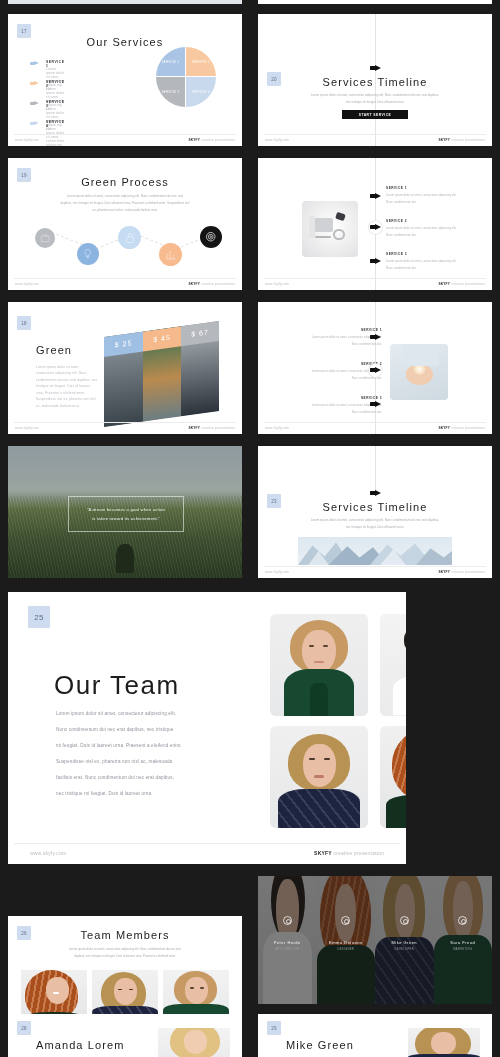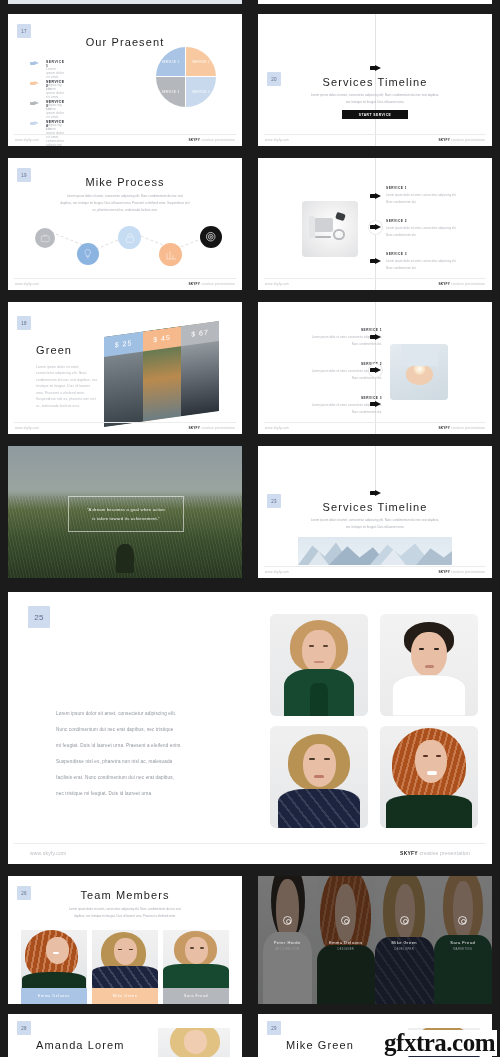--- a/index.html
+++ b/index.html
@@ -168,21 +168,21 @@
 </head>
 <body>
 
 <div class="sheet">
 
   <div class="slide" style="left:8px;top:-8px;width:234px;height:12px;background:#dfe5ea;"></div>
   <div class="slide" style="left:258px;top:-8px;width:234px;height:12px;background:#ffffff;"></div>
 
   <div class="slide" style="left:8px;top:14px;width:234px;height:132px;">
     <div class="badge sm" style="left:9px;top:10px;">17</div>
-    <div class="title" style="left:50%;transform:translateX(-50%);top:22px;font-size:11px;">Our Praesent</div>
+    <div class="title" style="left:50%;transform:translateX(-50%);top:22px;font-size:11px;">Our Services</div>
 
     <div class="svc-row" style="left:22px;top:46px;">
       <div class="svc-arrow" style="left:0;top:1px;color:#a9c4e4;">
         <i style="background:#a9c4e4;"></i>
       </div>
       <div class="svc-h" style="left:16px;top:0;">SERVICE 1</div>
       <div class="svc-p" style="left:16px;top:7px;">Lorem ipsum dolor sit amet, consectetur adipiscing elit</div>
     </div>
     <div class="svc-row" style="left:22px;top:66px;">
       <div class="svc-arrow" style="left:0;top:1px;color:#f8c9a0;">
@@ -236,21 +236,21 @@
     <div class="hr"></div>
     <div class="footl">www.skyfy.com</div>
     <div class="footr">
       <b>SKYFY</b>
       <span>creative presentation</span>
     </div>
   </div>
 
   <div class="slide" style="left:8px;top:158px;width:234px;height:132px;">
     <div class="badge sm" style="left:9px;top:10px;">19</div>
-    <div class="title" style="left:50%;transform:translateX(-50%);top:18px;font-size:11px;">Mike Process</div>
+    <div class="title" style="left:50%;transform:translateX(-50%);top:18px;font-size:11px;">Green Process</div>
     <div class="subtext" style="left:0;right:0;top:36px;font-size:3px;">Lorem ipsum dolor sit amet, consectetur adipiscing elit. Nunc condimentum dui nec erat</div>
     <div class="subtext" style="left:0;right:0;top:43px;font-size:3px;">dapibus, nec tristique mi feugiat. Duis id laoreet urna. Praesent a eleifend enim. Suspendisse nisl</div>
     <div class="subtext" style="left:0;right:0;top:50px;font-size:3px;">ex, pharetra non nisl ac, malesuada facilisis erat.</div>
 
     <div class="wp-conn" style="left:42px;top:80px;width:34px;transform:rotate(22deg);"></div>
     <div class="wp-conn" style="left:82px;top:86px;width:34px;transform:rotate(-22deg);"></div>
     <div class="wp-conn" style="left:122px;top:80px;width:34px;transform:rotate(22deg);"></div>
     <div class="wp-conn" style="left:162px;top:86px;width:34px;transform:rotate(-22deg);"></div>
 
     <div class="wp-circle" style="left:27px;top:70px;width:20px;height:20px;background:#b8bbbf;">
@@ -439,22 +439,23 @@
     </div>
 
     <div class="hr"></div>
     <div class="footl">www.skyfy.com</div>
     <div class="footr">
       <b>SKYFY</b>
       <span>creative presentation</span>
     </div>
   </div>
 
-  <div class="slide" style="left:8px;top:592px;width:484px;height:272px;">
+  <div class="slide" style="left:8px;top:592px;width:398px;height:272px;">
     <div class="badge lg" style="left:20px;top:14px;">25</div>
+    <div class="title" style="left:46px;top:78px;font-size:26px;letter-spacing:1.5px;">Our Team</div>
 
     <div class="team-body" style="left:48px;top:116px;">Lorem ipsum dolor sit amet, consectetur adipiscing elit.</div>
     <div class="team-body" style="left:48px;top:132px;">Nunc condimentum dui nec erat dapibus, nec tristique</div>
     <div class="team-body" style="left:48px;top:148px;">mi feugiat. Duis id laoreet urna. Praesent a eleifend enim.</div>
     <div class="team-body" style="left:48px;top:164px;">Suspendisse nisl ex, pharetra non nisl ac, malesuada</div>
     <div class="team-body" style="left:48px;top:180px;">facilisis erat. Nunc condimentum dui nec erat dapibus,</div>
     <div class="team-body" style="left:48px;top:196px;">nec tristique mi feugiat. Duis id laoreet urna.</div>
 
     <div class="photo" style="left:262px;top:22px;width:98px;height:102px;border-radius:6px;background:#eceeef;">
       <div class="ph-bg" style="background:linear-gradient(180deg,#efeff0 0%,#e7e8e9 100%);"></div>
@@ -497,21 +498,21 @@
     </div>
 
     <div class="hr" style="bottom:20px;"></div>
     <div class="footl" style="left:22px;bottom:8px;font-size:5px;">www.skyfy.com</div>
     <div class="footr" style="right:22px;bottom:8px;font-size:5px;">
       <b>SKYFY</b>
       <span>creative presentation</span>
     </div>
   </div>
 
-  <div class="slide" style="left:8px;top:876px;width:234px;height:128px;">
+  <div class="slide" style="left:8px;top:916px;width:234px;height:128px;">
     <div class="badge sm" style="left:9px;top:10px;">26</div>
     <div class="title" style="left:50%;transform:translateX(-50%);top:13px;font-size:11px;">Team Members</div>
     <div class="subtext" style="left:0;right:0;top:31px;font-size:2.9px;">Lorem ipsum dolor sit amet, consectetur adipiscing elit. Nunc condimentum dui nec erat</div>
     <div class="subtext" style="left:0;right:0;top:38px;font-size:2.9px;">dapibus, nec tristique mi feugiat. Duis id laoreet urna. Praesent a eleifend enim.</div>
 
     <div class="tm-card" style="left:13px;top:54px;width:66px;height:74px;">
       <div class="photo" style="left:0;top:0;width:100%;height:58px;">
         <div class="ph-bg" style="background:linear-gradient(180deg,#f0f0f1,#e3e4e5);"></div>
         <div class="ph-hair" style="left:6%;top:0;width:80%;height:86%;background:#bc5c23;"></div>
         <div style="position:absolute;left:6%;top:0;width:80%;height:86%;background:repeating-linear-gradient(100deg,rgba(255,255,255,.2) 0 2px,rgba(120,45,12,.28) 2px 6px);border-radius:50% 50% 45% 45%;"></div>
@@ -607,15 +608,14 @@
     <div class="badge sm" style="left:9px;top:7px;">29</div>
     <div class="title" style="left:28px;top:25px;font-size:11px;">Mike Green</div>
     <div class="photo" style="left:150px;top:14px;width:72px;height:40px;">
       <div class="ph-bg" style="background:linear-gradient(180deg,#f0f0f1,#e5e6e7);"></div>
       <div style="position:absolute;left:10%;top:-10%;width:78%;height:95%;background:#b89253;border-radius:50% 50% 45% 45%;"></div>
       <div style="position:absolute;left:32%;top:10%;width:34%;height:58%;background:#e8bfa4;border-radius:46% 46% 50% 50%;"></div>
       <div style="position:absolute;left:0;bottom:0;right:0;height:34%;background:#1c2440;border-radius:22% 22% 0 0;"></div>
     </div>
   </div>
 
-  <div class="wm">gfxtra.com</div>
 
 </div>
 
 </body></html>

